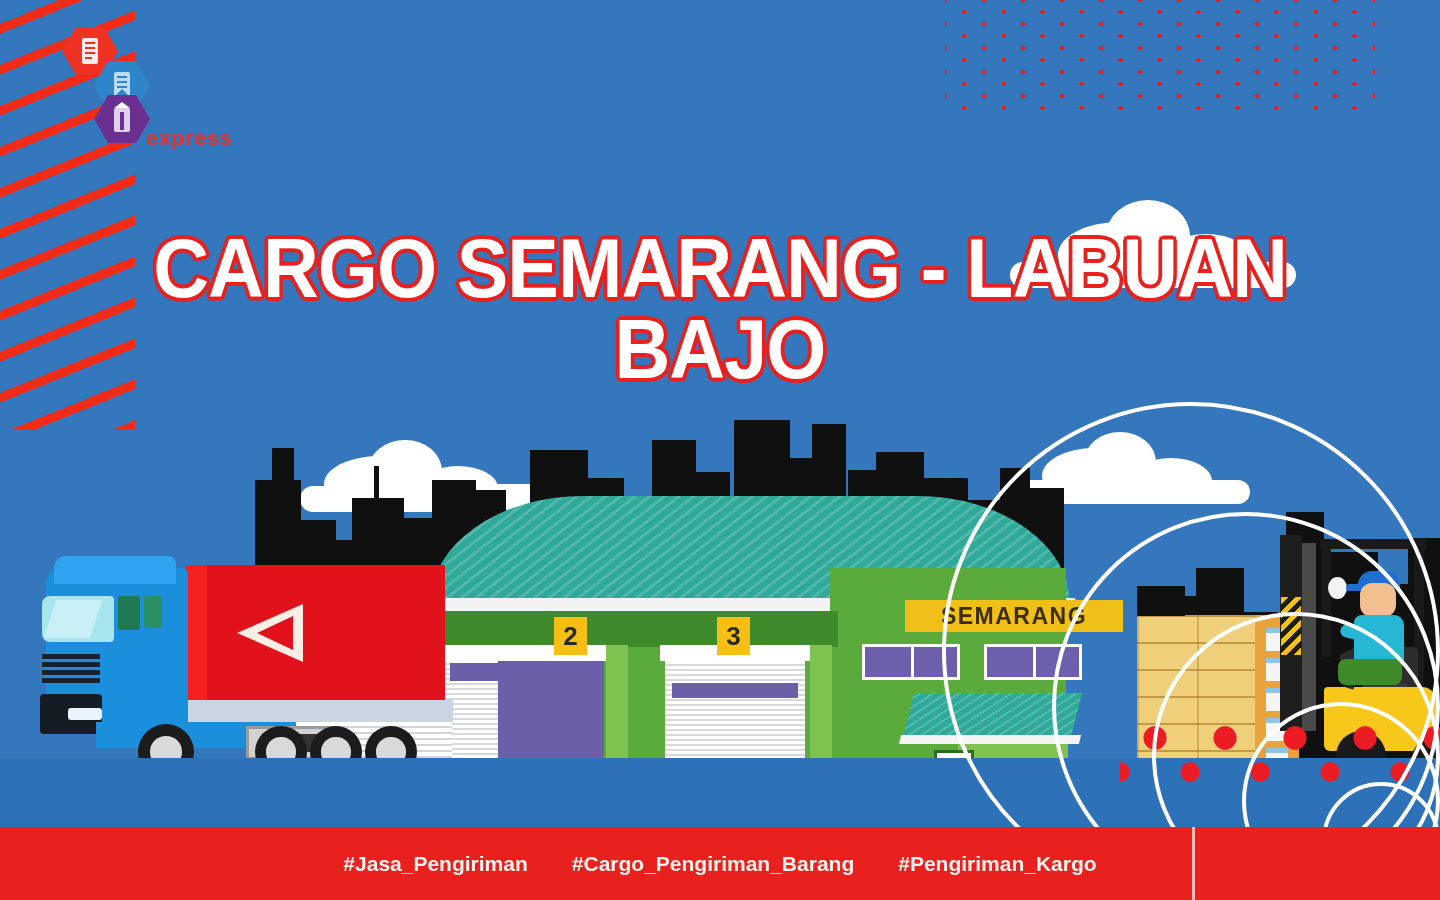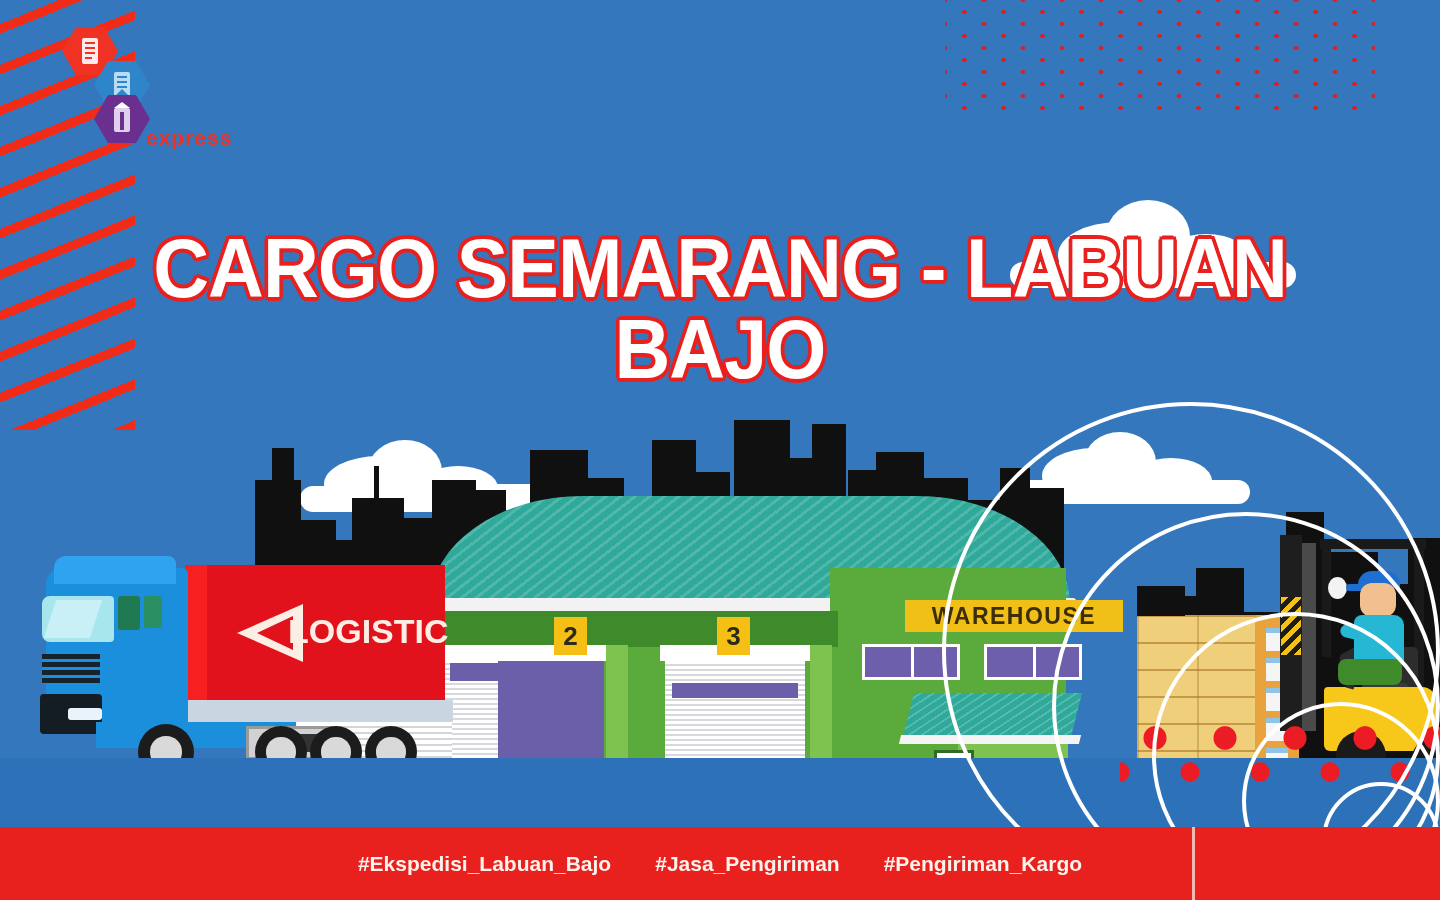--- a/index.html
+++ b/index.html
@@ -261,44 +261,41 @@
     <div class="numtag" style="left:554px;top:617px;">2</div>
 
     <div class="bay shutter" style="left:665px;top:651px;width:140px;height:126px;"></div>
     <div class="bay-rail" style="left:660px;top:645px;width:150px;height:16px;background:#ffffff;"></div>
     <div class="bay-rail" style="left:672px;top:683px;width:126px;height:15px;background:#6a5fa8;"></div>
     <div class="numtag" style="left:717px;top:617px;">3</div>
 
     <div style="position:absolute;left:606px;top:645px;width:22px;height:132px;background:#7ec24f;"></div>
     <div style="position:absolute;left:810px;top:645px;width:22px;height:132px;background:#7ec24f;"></div>
 
-    <div id="warehouse-sign">WAREHOUSE</div>
+    <div id="warehouse-sign">SEMARANG</div>
     <div class="win" style="left:862px;top:644px;width:98px;height:36px;"></div>
     <div class="win" style="left:984px;top:644px;width:98px;height:36px;"></div>
     <div style="position:absolute;left:958px;top:705px;width:110px;height:72px;background:#7ec24f;"></div>
     <div id="canopy"></div>
     <div id="canopy-edge"></div>
     <div style="position:absolute;left:934px;top:750px;width:40px;height:32px;background:#ffffff;border:3px solid #2f6b22;box-sizing:border-box;"></div>
     <div class="win" style="left:1036px;top:758px;width:62px;height:24px;"></div>
   </div>
 
   <div id="truck">
 
     <div class="tpart" style="left:145px;top:160px;width:268px;height:22px;background:#c9d6e2;"></div>
     <div class="tpart" style="left:230px;top:182px;width:182px;height:66px;background:#f4f4f4;background-image:repeating-linear-gradient(to bottom,#ffffff 0 4px,#d4d4d9 4px 6px);"></div>
     <div id="container"></div>
     <div id="container-shade"></div>
 
     <svg style="position:absolute;left:195px;top:62px;" width="72" height="62" viewBox="0 0 72 62">
       <path d="M68 2 L68 60 L2 31 Z" fill="#fbeee4"></path>
       <path d="M58 14 L58 48 L22 31 Z" fill="#e2121c"></path>
     </svg>
-    <div id="logistic-txt">
-      <span>LOGISTIC</span>
-    </div>
 
     <div class="tpart" style="left:6px;top:28px;width:142px;height:160px;background:#1b8fdc;border-radius:16px 6px 0 0;"></div>
     <div class="tpart" style="left:14px;top:16px;width:122px;height:28px;background:#2fa3ef;border-radius:12px 8px 0 0;"></div>
     <div class="tpart" style="left:2px;top:56px;width:72px;height:46px;background:#a8e6ee;border-radius:8px 4px 4px 8px;"></div>
     <div class="tpart" style="left:10px;top:60px;width:46px;height:38px;background:#c9f0f6;transform:skewX(-18deg);"></div>
     <div class="tpart" style="left:78px;top:56px;width:22px;height:34px;background:#1f7a52;border-radius:3px;"></div>
     <div class="tpart" style="left:104px;top:56px;width:18px;height:32px;background:#2a8f62;border-radius:3px;"></div>
     <div class="tpart" style="left:2px;top:114px;width:58px;height:30px;background:#17232c;background-image:repeating-linear-gradient(to bottom,#17232c 0 5px,#1b8fdc 5px 8px);"></div>
     <div class="tpart" style="left:0px;top:154px;width:62px;height:40px;background:#141c24;border-radius:4px;"></div>
     <div class="tpart" style="left:28px;top:168px;width:34px;height:12px;background:#e8f3fb;border-radius:3px;"></div>
@@ -400,20 +397,20 @@
     <div id="logo-express">express</div>
   </div>
 
   <div id="title">
     <span class="ln">CARGO SEMARANG - LABUAN</span>
     <span class="ln">BAJO</span>
   </div>
 
   <div id="bottombar">
     <div class="row">
-      <span>#Ekspedisi_Labuan_Bajo</span>
       <span>#Jasa_Pengiriman</span>
+      <span>#Cargo_Pengiriman_Barang</span>
       <span>#Pengiriman_Kargo</span>
     </div>
     <div id="sep"></div>
   </div>
 
 </div>
 
 </body></html>

